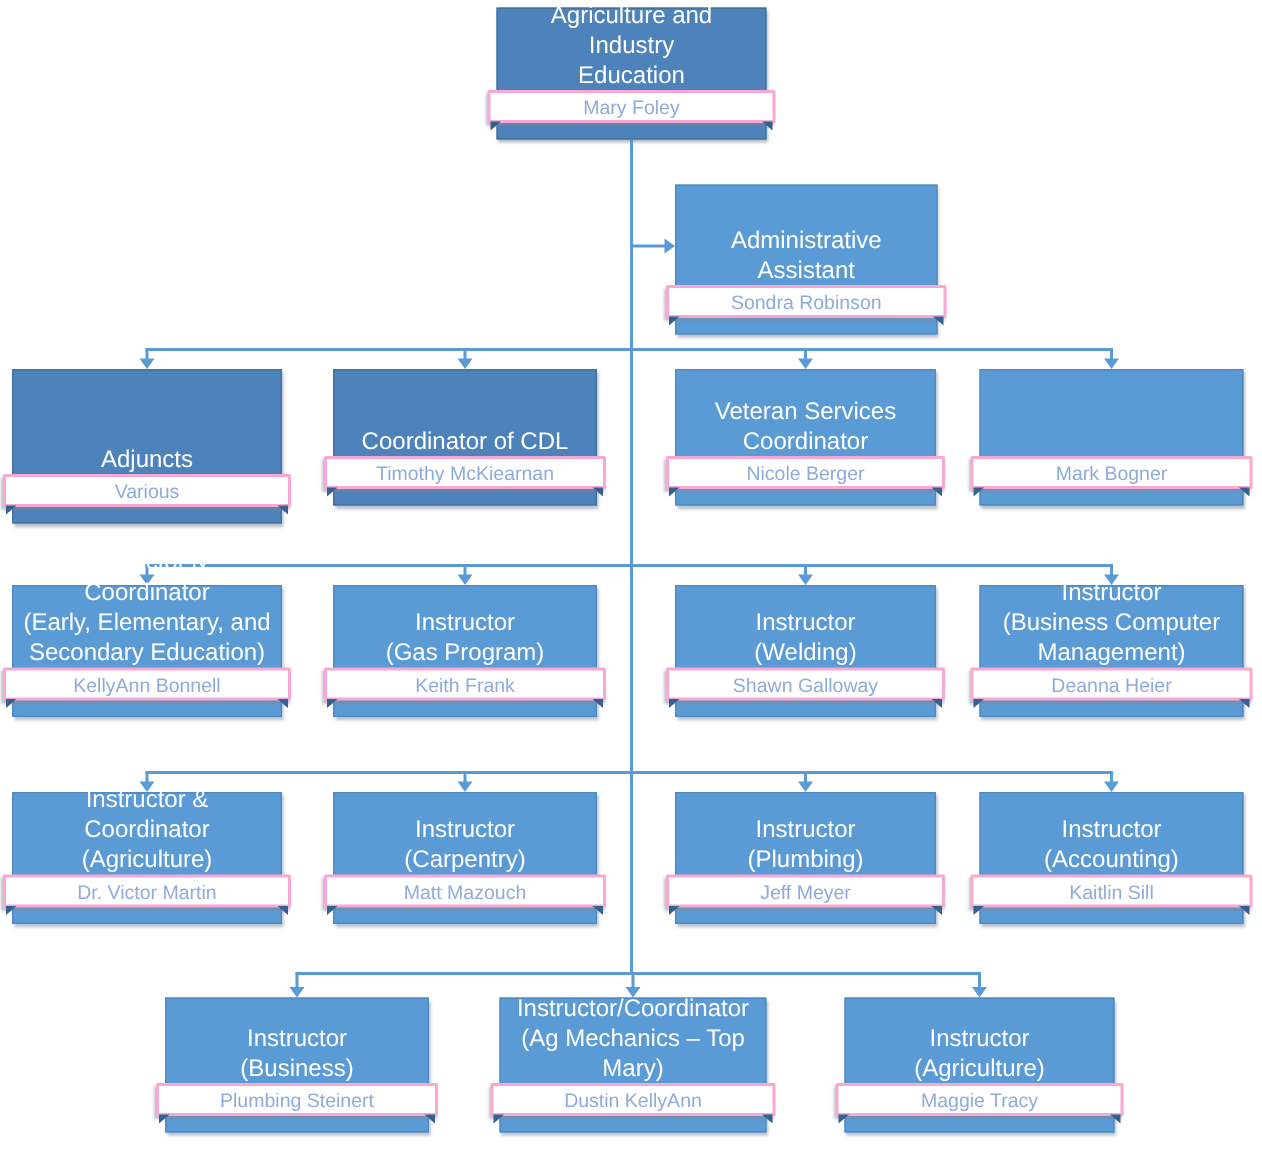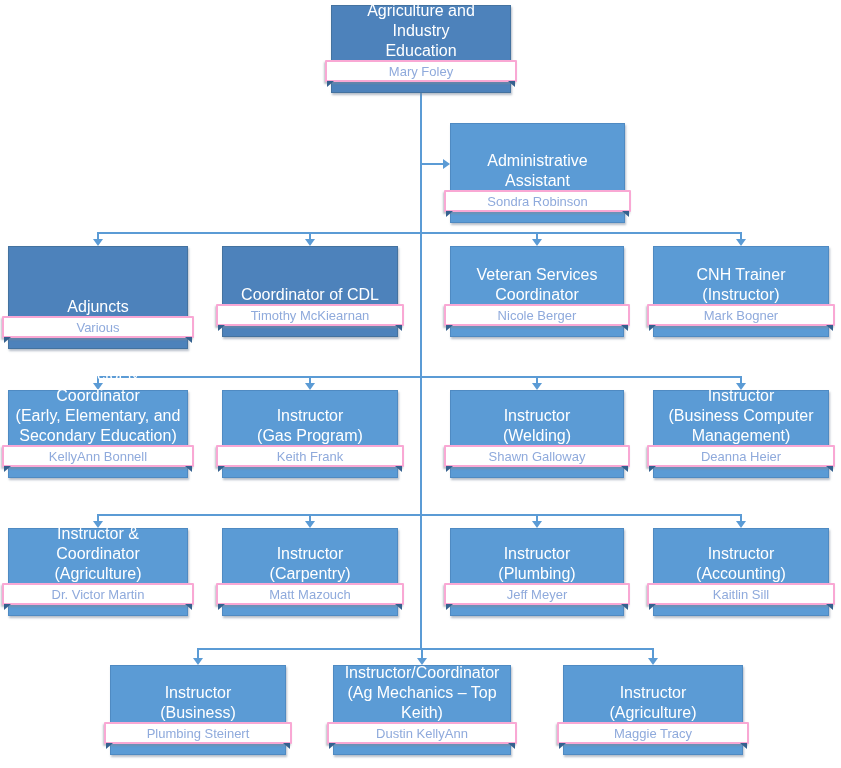--- a/index.html
+++ b/index.html
@@ -123,22 +123,20 @@
   </div>
 
   <div class="node light" style="left:450px;top:246px;width:174px;height:91px;">
     <div class="title">Veteran Services Coordinator</div>
     <div class="banner">
         <span>Nicole Berger</span>
       </div>
   </div>
 
   <div class="node light" style="left:653px;top:246px;width:176px;height:91px;">
-    <div class="title">CNH Trainer
-(Instructor)</div>
     <div class="banner">
         <span>Mark Bogner</span>
       </div>
   </div>
 
   <div class="node light" style="left:8px;top:390px;width:180px;height:88px;">
     <div class="title">Instructor &amp; Coordinator
 (Early, Elementary, and
 Secondary Education)</div>
     <div class="banner">
@@ -206,21 +204,21 @@
   <div class="node light" style="left:110px;top:665px;width:176px;height:90px;">
     <div class="title">Instructor
 (Business)</div>
     <div class="banner">
         <span>Plumbing Steinert</span>
       </div>
   </div>
 
   <div class="node light" style="left:333px;top:665px;width:178px;height:90px;">
     <div class="title">Instructor/Coordinator
-(Ag Mechanics – Top Keith)</div>
+(Ag Mechanics – Top Mary)</div>
     <div class="banner">
         <span>Dustin KellyAnn</span>
       </div>
   </div>
 
   <div class="node light" style="left:563px;top:665px;width:180px;height:90px;">
     <div class="title">Instructor
 (Agriculture)</div>
     <div class="banner">
         <span>Maggie Tracy</span>

